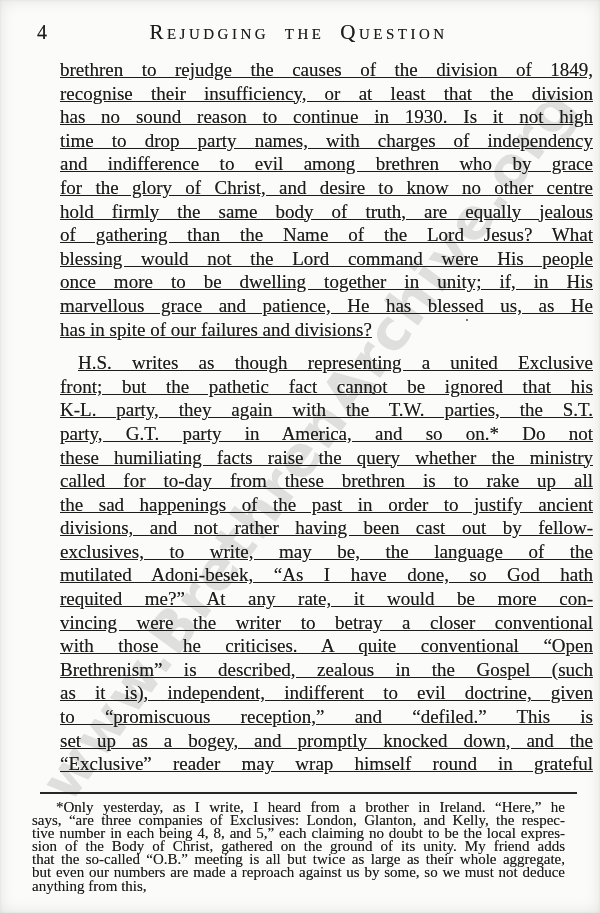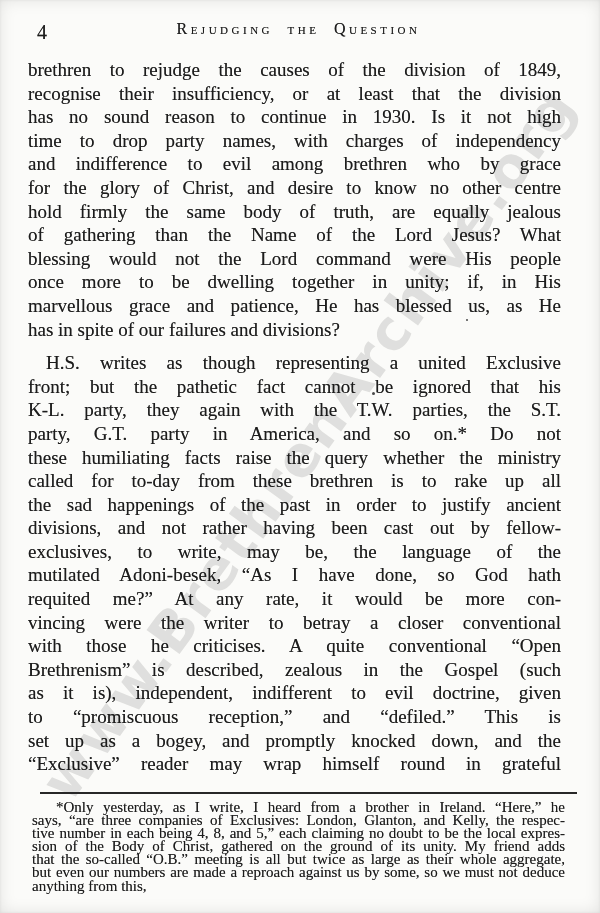--- a/index.html
+++ b/index.html
@@ -47,33 +47,34 @@
     left: -7px;
     top: 1px;
     font-size: 20px;
   }
   .running-title {
     display: block;
     position: relative;
     left: -12px;
     text-align: center;
     font-variant: small-caps;
-    font-size: 16px;
+    font-size: 21px;
     letter-spacing: 3.5px;
     word-spacing: 7px;
   }
 
   .body-text {
     position: absolute;
     top: 58px;
-    left: 28px;
+    left: 60px;
     width: 533px;
     font-size: 19px;
     line-height: 23.6px;
     z-index: 1;
+    text-decoration: underline;
   }
   .paragraph.p2 { margin-top: 10px; }
 
   .line {
     text-align: justify;
     text-align-last: justify;
     text-justify: inter-word;
   }
   .line.no-just { text-align-last: left; }
   .body-text .line.first-indent { text-indent: 18px; }

